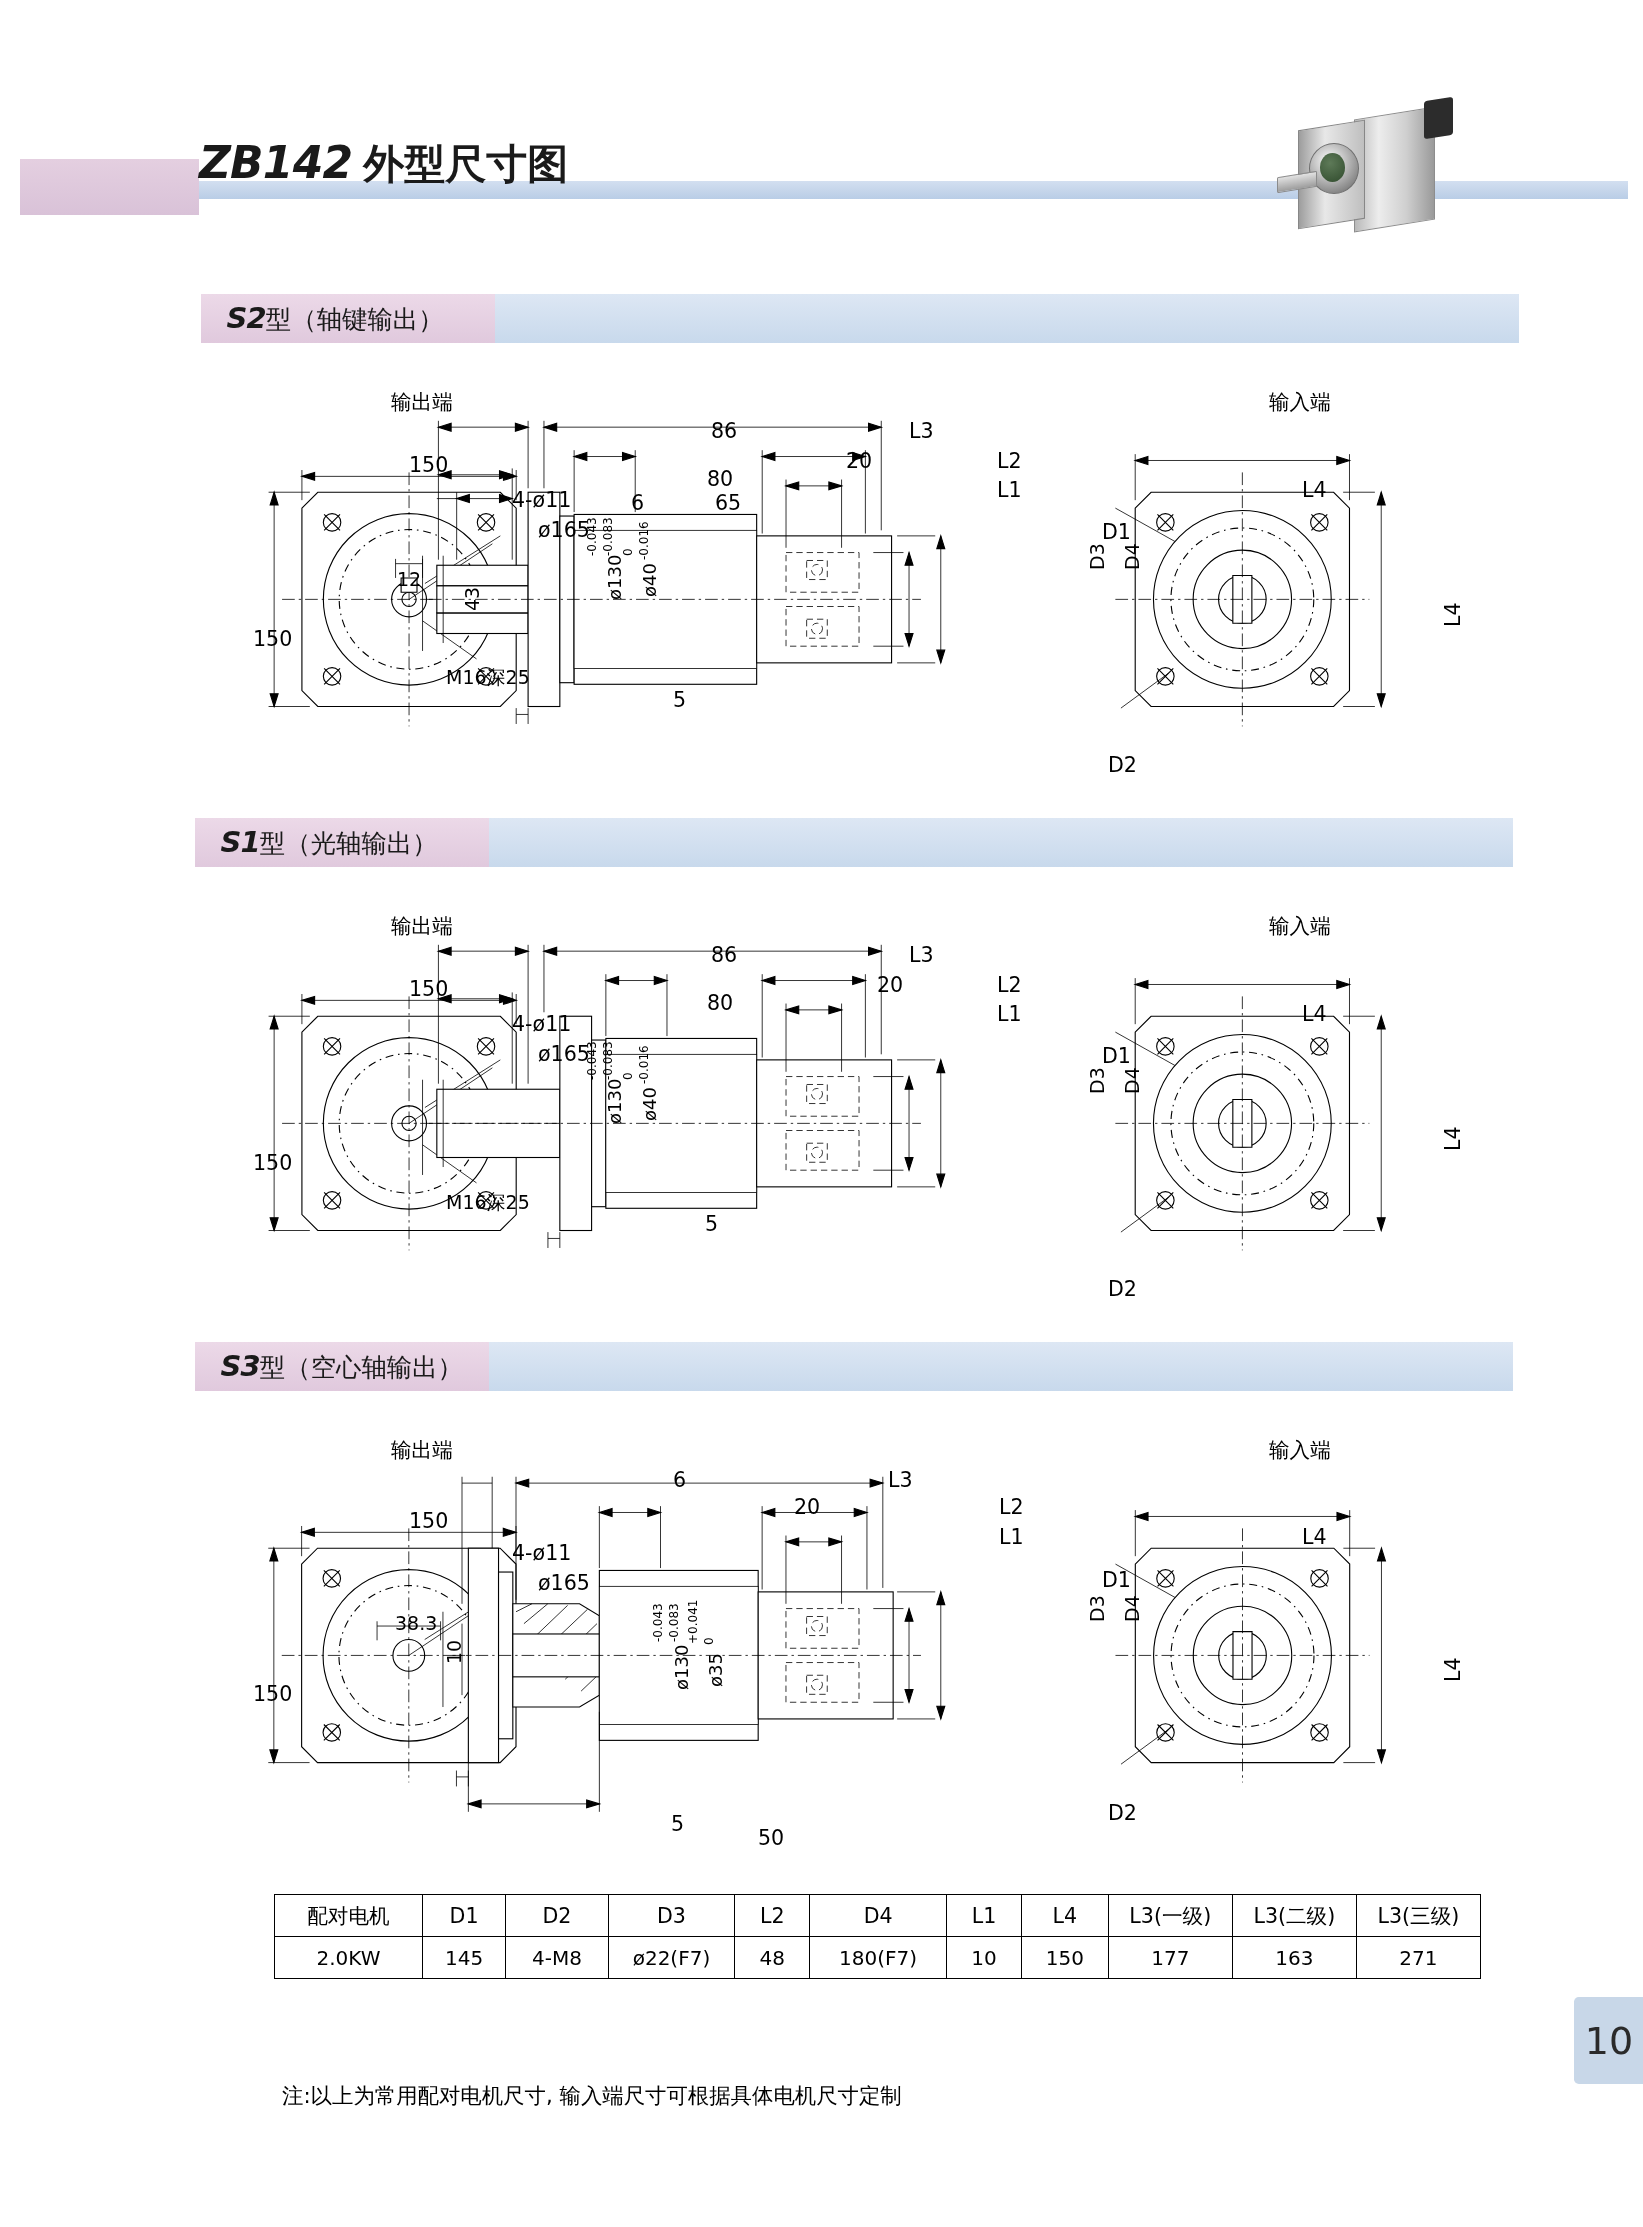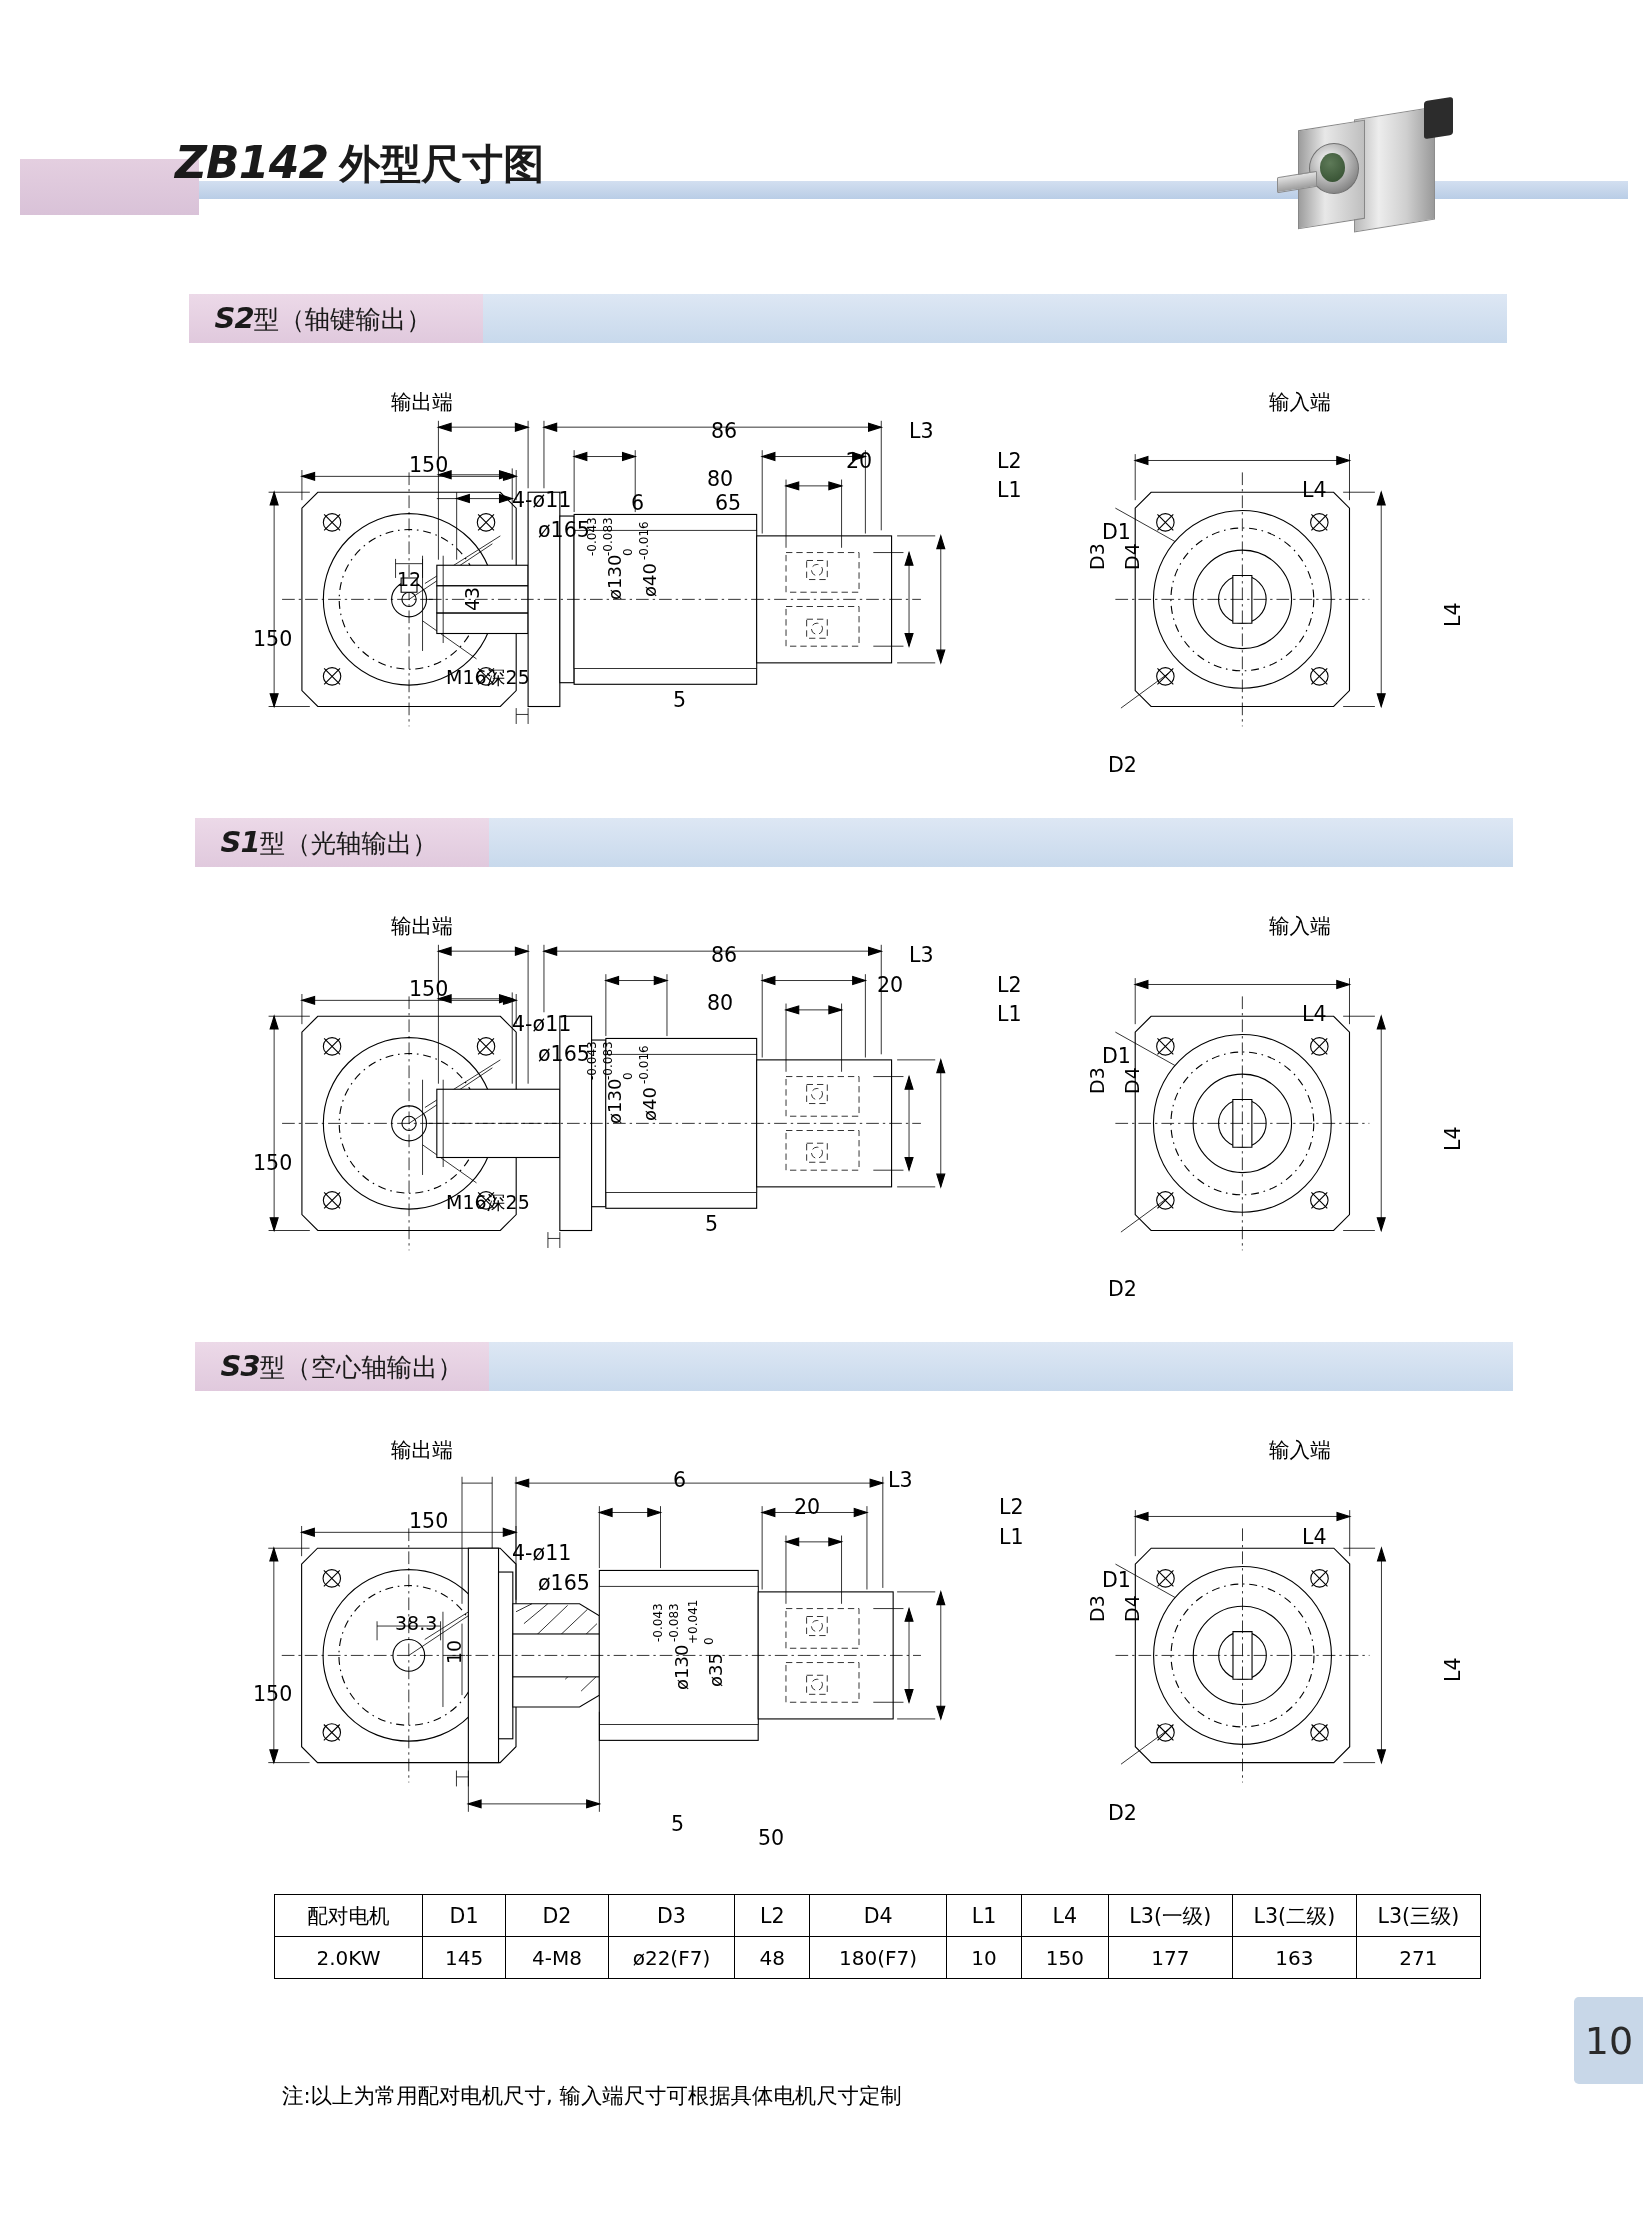--- a/index.html
+++ b/index.html
@@ -16,21 +16,21 @@
   }
   .header-bar-left{
     position:absolute;left:20px;top:8px;width:179px;height:56px;
     background:linear-gradient(180deg,#e4cfe0 0%, #d9c2d8 100%);
   }
   .header-bar-right{
     position:absolute;left:199px;top:30px;width:1429px;height:17.5px;
     background:linear-gradient(180deg,#d3dff0 0%,#b9cde6 100%);
   }
   .header-title{
-    position:absolute;left:175px;top:141px;
+    position:absolute;left:199px;top:141px;
     font-size:43px;line-height:1;
     white-space:nowrap;
     z-index:5;
     text-align:right;
   }
   .header-title .model{
     font-family:"DejaVu Sans", sans-serif;
     font-weight:bold;font-style:italic;
     letter-spacing:-0.8px;
     font-size:44px;
@@ -155,21 +155,21 @@
 
 <div class="header-photo">
   <div class="motor-body"></div>
   <div class="motor-cap"></div>
   <div class="motor-flange"></div>
   <div class="motor-ring"></div>
   <div class="motor-ring-inner"></div>
   <div class="motor-shaft"></div>
 </div>
 
-<div class="sec" style="left:189px;top:294px;width:1318px;">
+<div class="sec" style="left:201px;top:294px;width:1318px;">
   <div class="sec-pink"></div>
   <div class="sec-blue"></div>
   <div class="sec-text">
     <span class="code">S2</span><span>型（轴键输出）</span>
   </div>
 </div>
 
 <div class="dwg" style="left:238px;top:397px;width:1350px;height:373px;">
   <svg width="1350" height="373" viewBox="0 0 1700 470" fill="none" stroke="#000" stroke-width="1.4">
 

